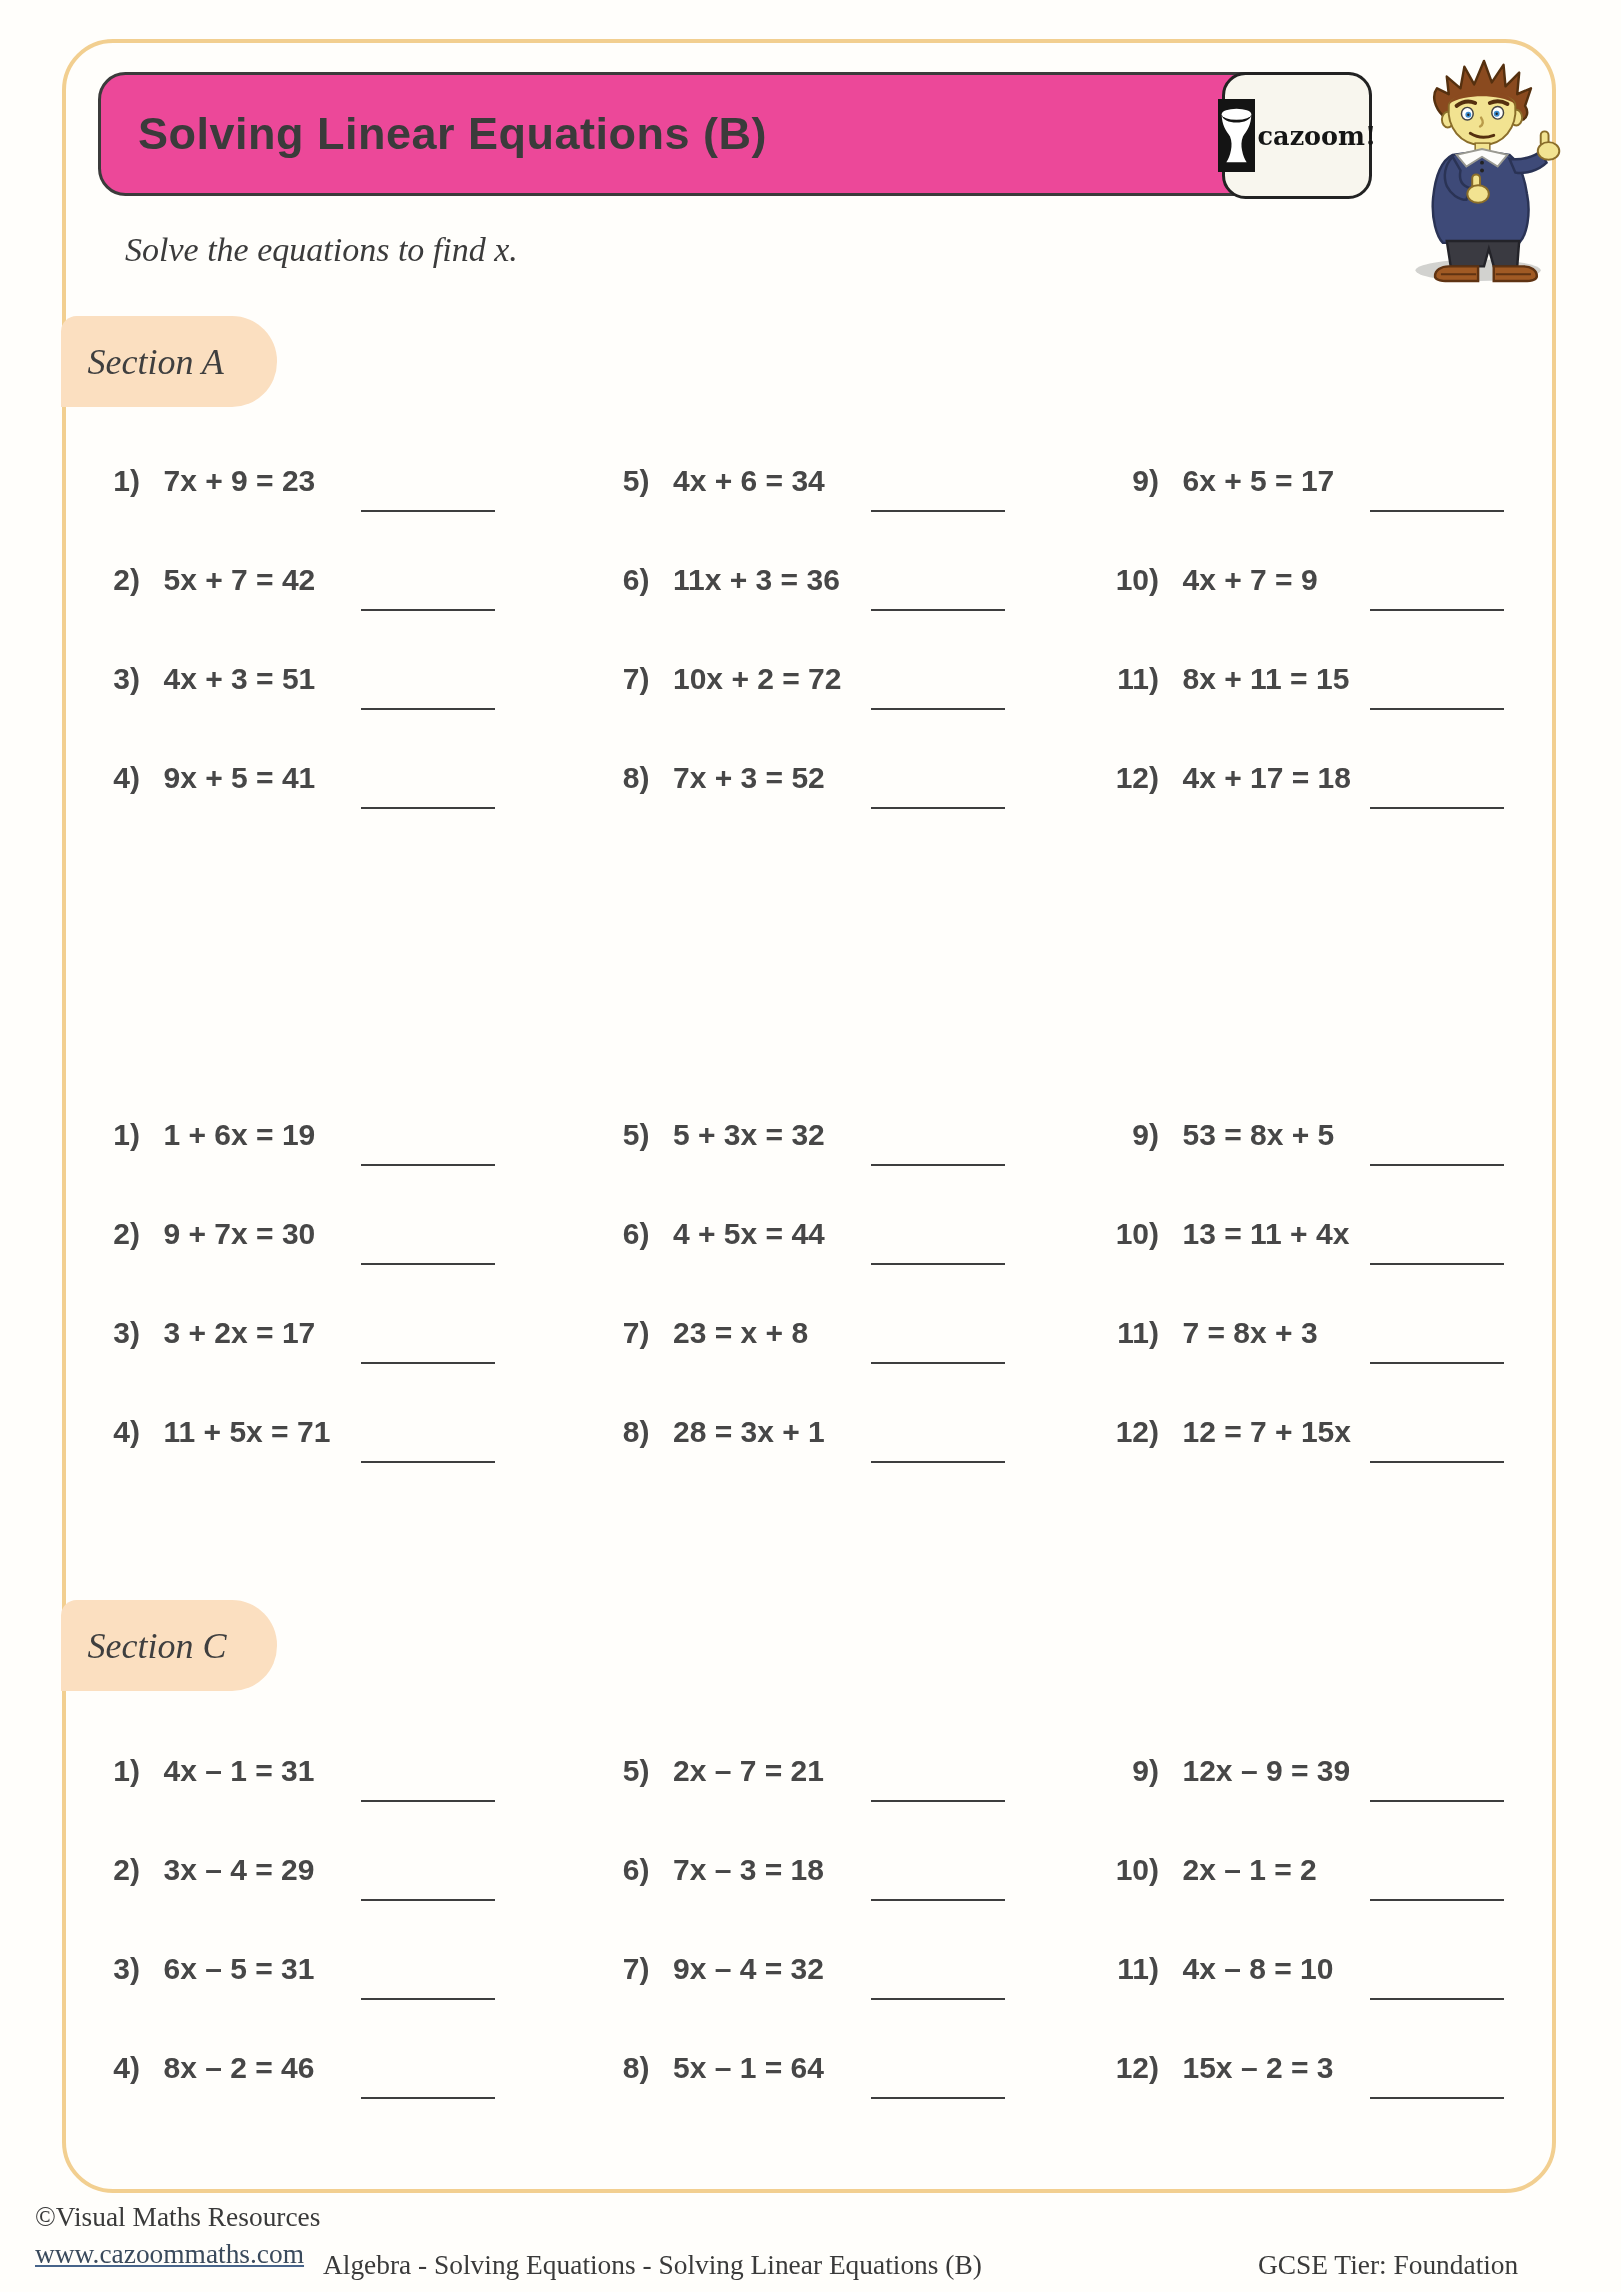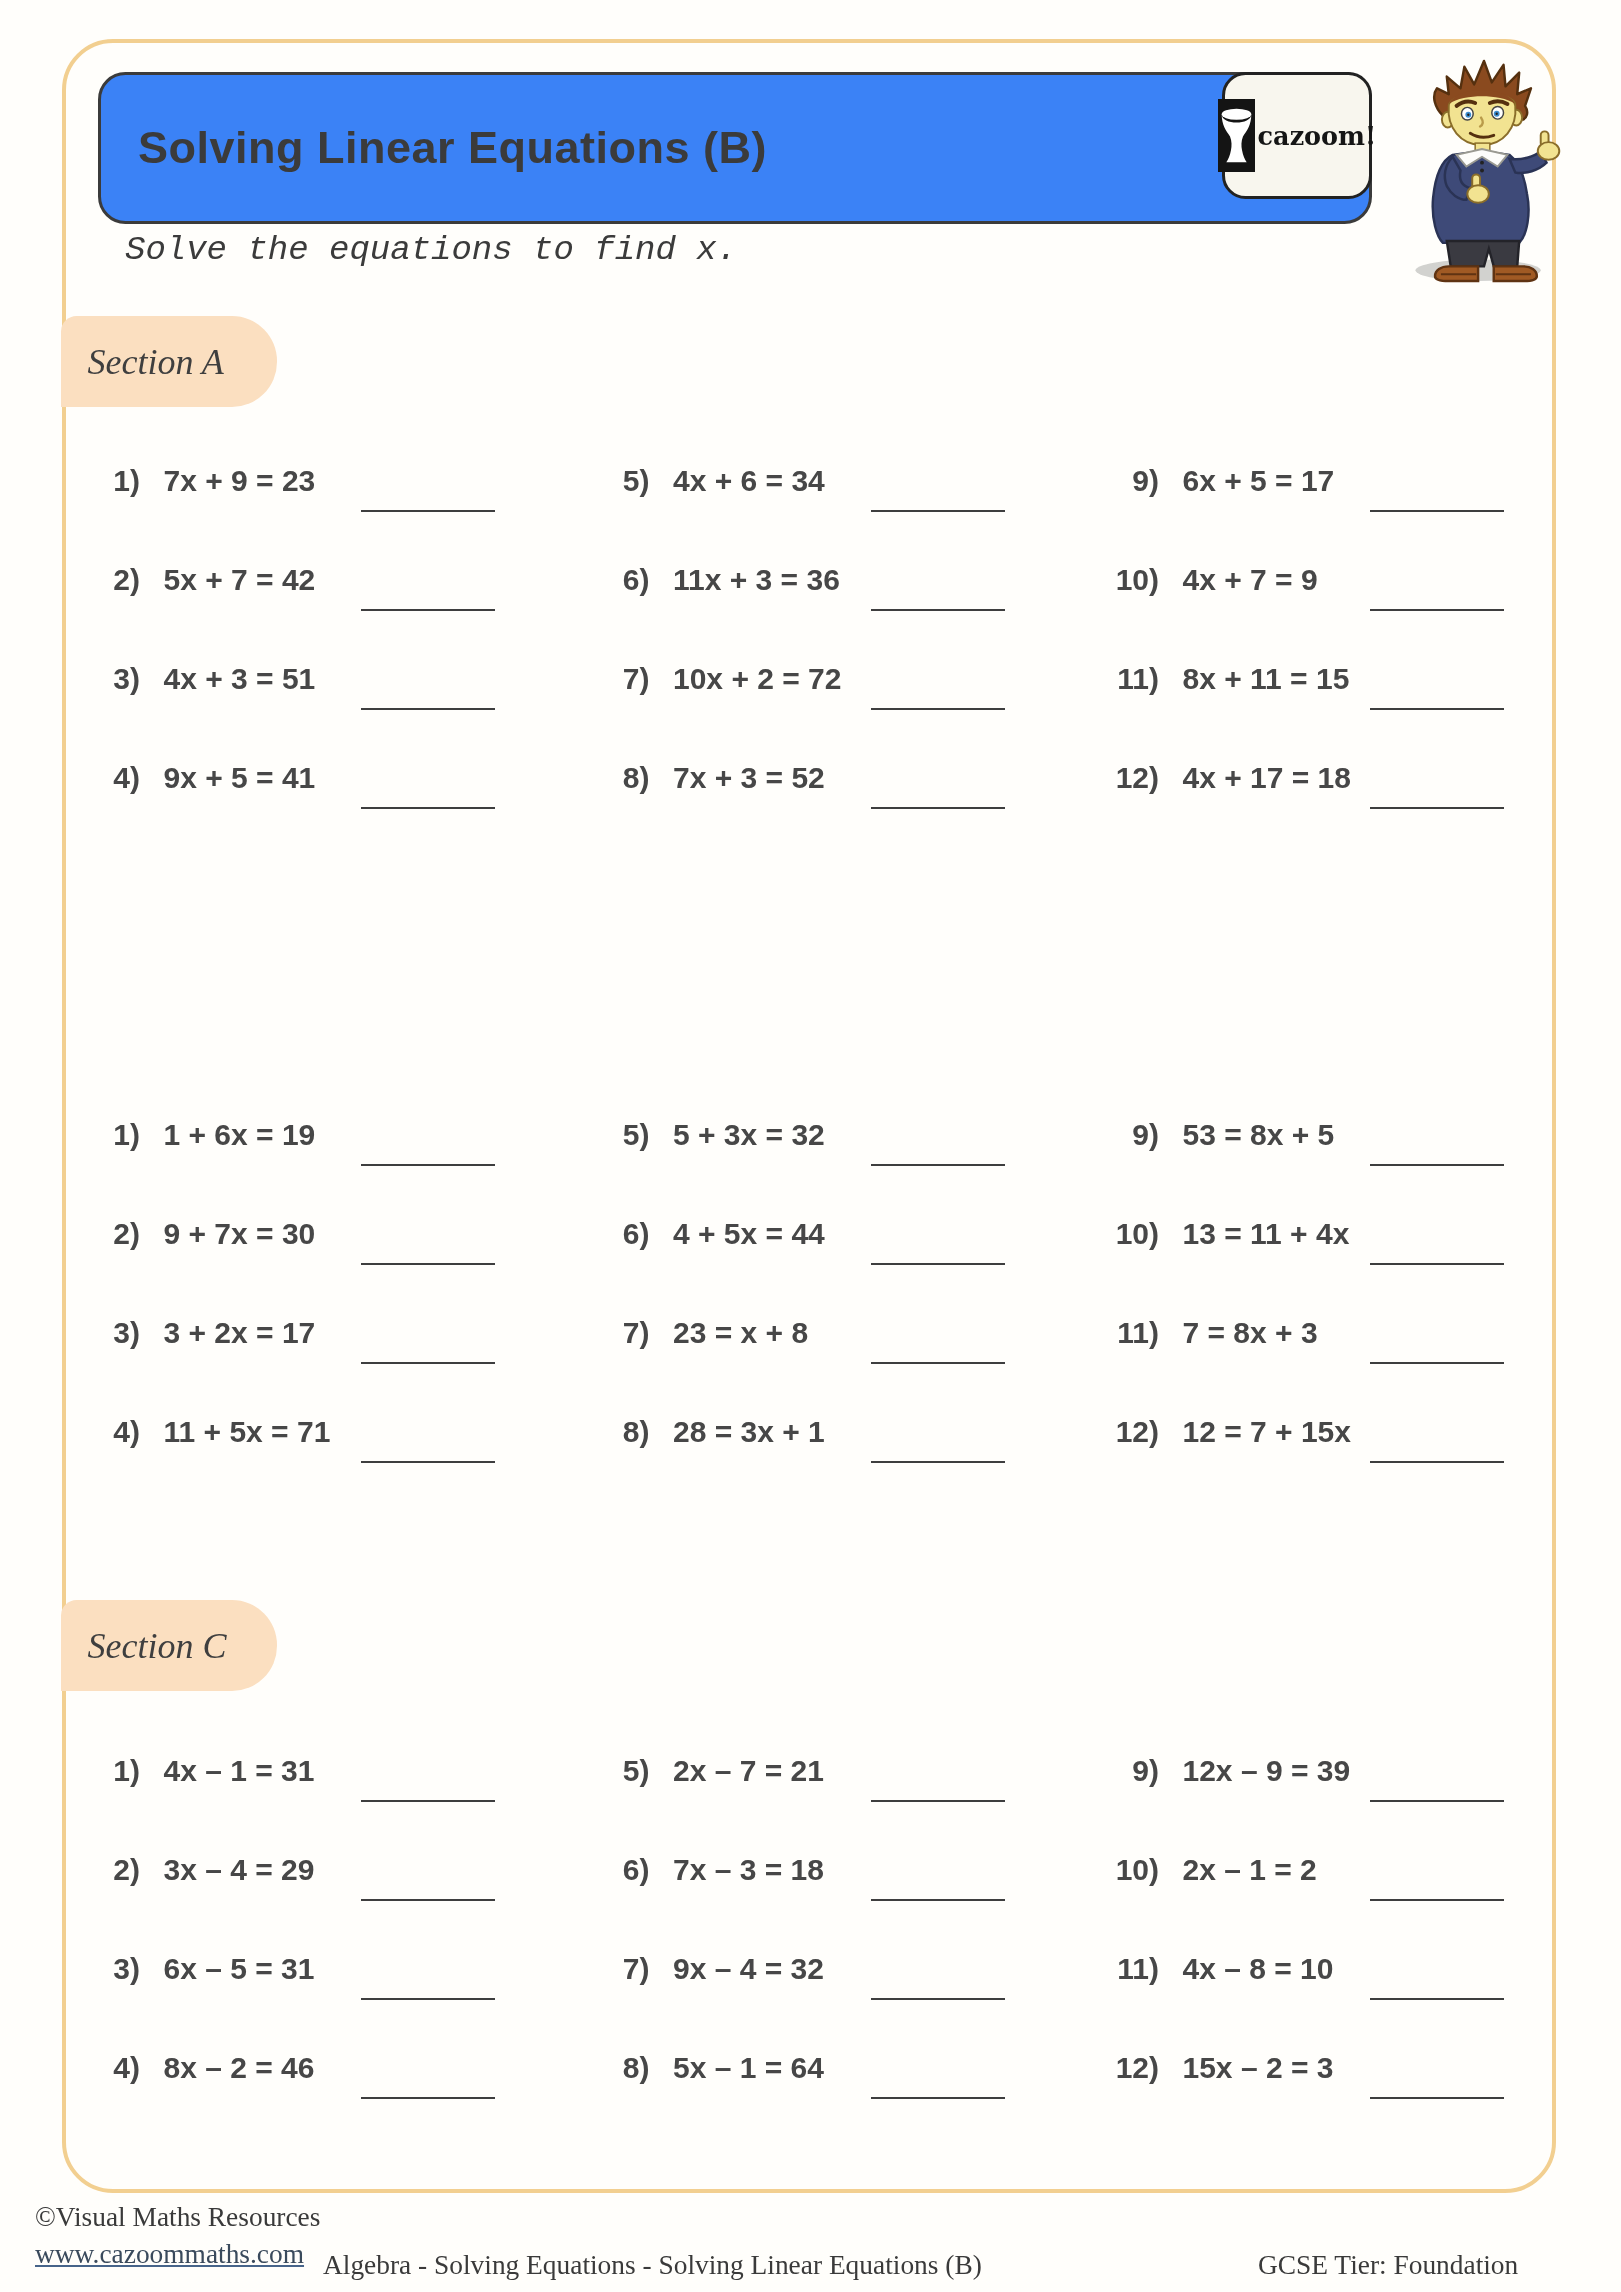--- a/index.html
+++ b/index.html
@@ -4,39 +4,39 @@
 <style>
   * { margin:0; padding:0; box-sizing:border-box; }
   body { background:#ffffff; font-family:"Liberation Sans", sans-serif; }
   .sheet { position:relative; width:1621px; height:2293px; background:#fffefb; overflow:hidden; }
 
   
   .frame { position:absolute; left:62px; top:39px; width:1494px; height:2154px;
            border:4.9px solid #f2cf90; border-radius:51px; background:transparent; }
 
   
-  .title-box { position:absolute; left:98px; top:72px; width:1274px; height:152px;
-               background:#3b82f6; border:3.9px solid #3b3b3b; border-radius:27.4px;
+  .title-box { position:absolute; left:98px; top:72px; width:1274px; height:124px;
+               background:#ec4899; border:3.9px solid #3b3b3b; border-radius:27.4px;
                display:flex; align-items:center; padding-left:37px; }
   .title-box h1 { font-size:45px; font-weight:bold; color:#3b3b3b; letter-spacing:0.5px;
                   font-family:"Liberation Sans", sans-serif; }
 
   
   .logo-box { position:absolute; left:1222px; top:72px; width:150px; height:127px;
               background:#f8f6ee; border:3.9px solid #222; border-radius:23.5px;
               display:flex; flex-direction:row; align-items:center; justify-content:center; gap:2.9px; }
   .drum-square { width:59px; height:73px; background:#141414; display:flex;
                  align-items:center; justify-content:center; }
   .logo-word { font-family:"DejaVu Serif", serif; font-weight:bold; font-size:25.5px; color:#151515; }
 
   
   .mascot { position:absolute; left:1392px; top:55px; width:181px; height:230px; }
 
   
-  .instruction { position:absolute; left:125px; top:231px; font-family:Liberation Mono, monospace;
+  .instruction { position:absolute; left:125px; top:231px; font-family:Liberation Serif, serif;
                  font-style:italic; font-size:34px; color:#3b3b3b; }
 
   
   .section-label { position:absolute; left:61px; width:216px; height:91px;
                    background:#fbdfc0; border-radius:15.7px 45px 45px 0;
                    display:flex; align-items:center; padding-left:26.5px;
                    font-family:"Liberation Serif", serif; font-weight:normal; font-style:italic;
                    font-size:36px; color:#3f3f3f; }
   .label-a { top:316px; } .label-b { top:962px; } .label-c { top:1600px; }
 

